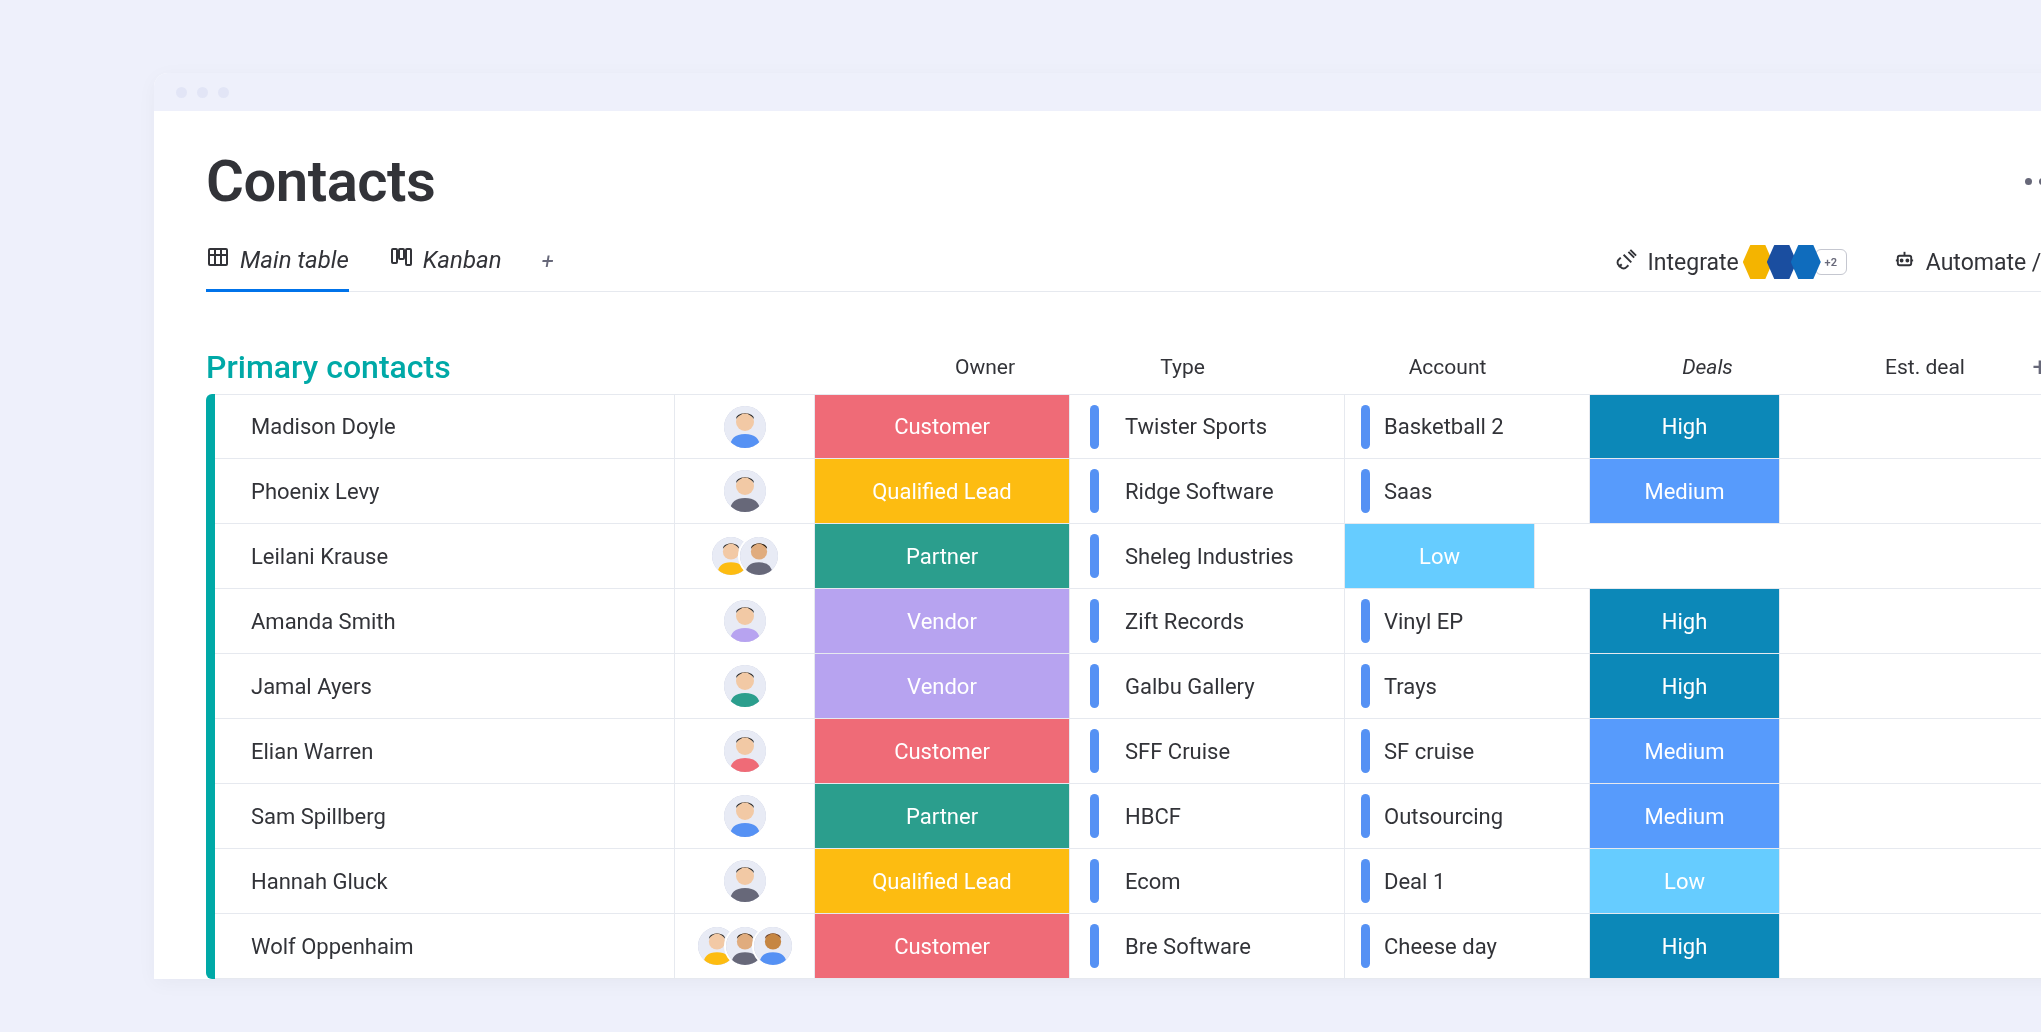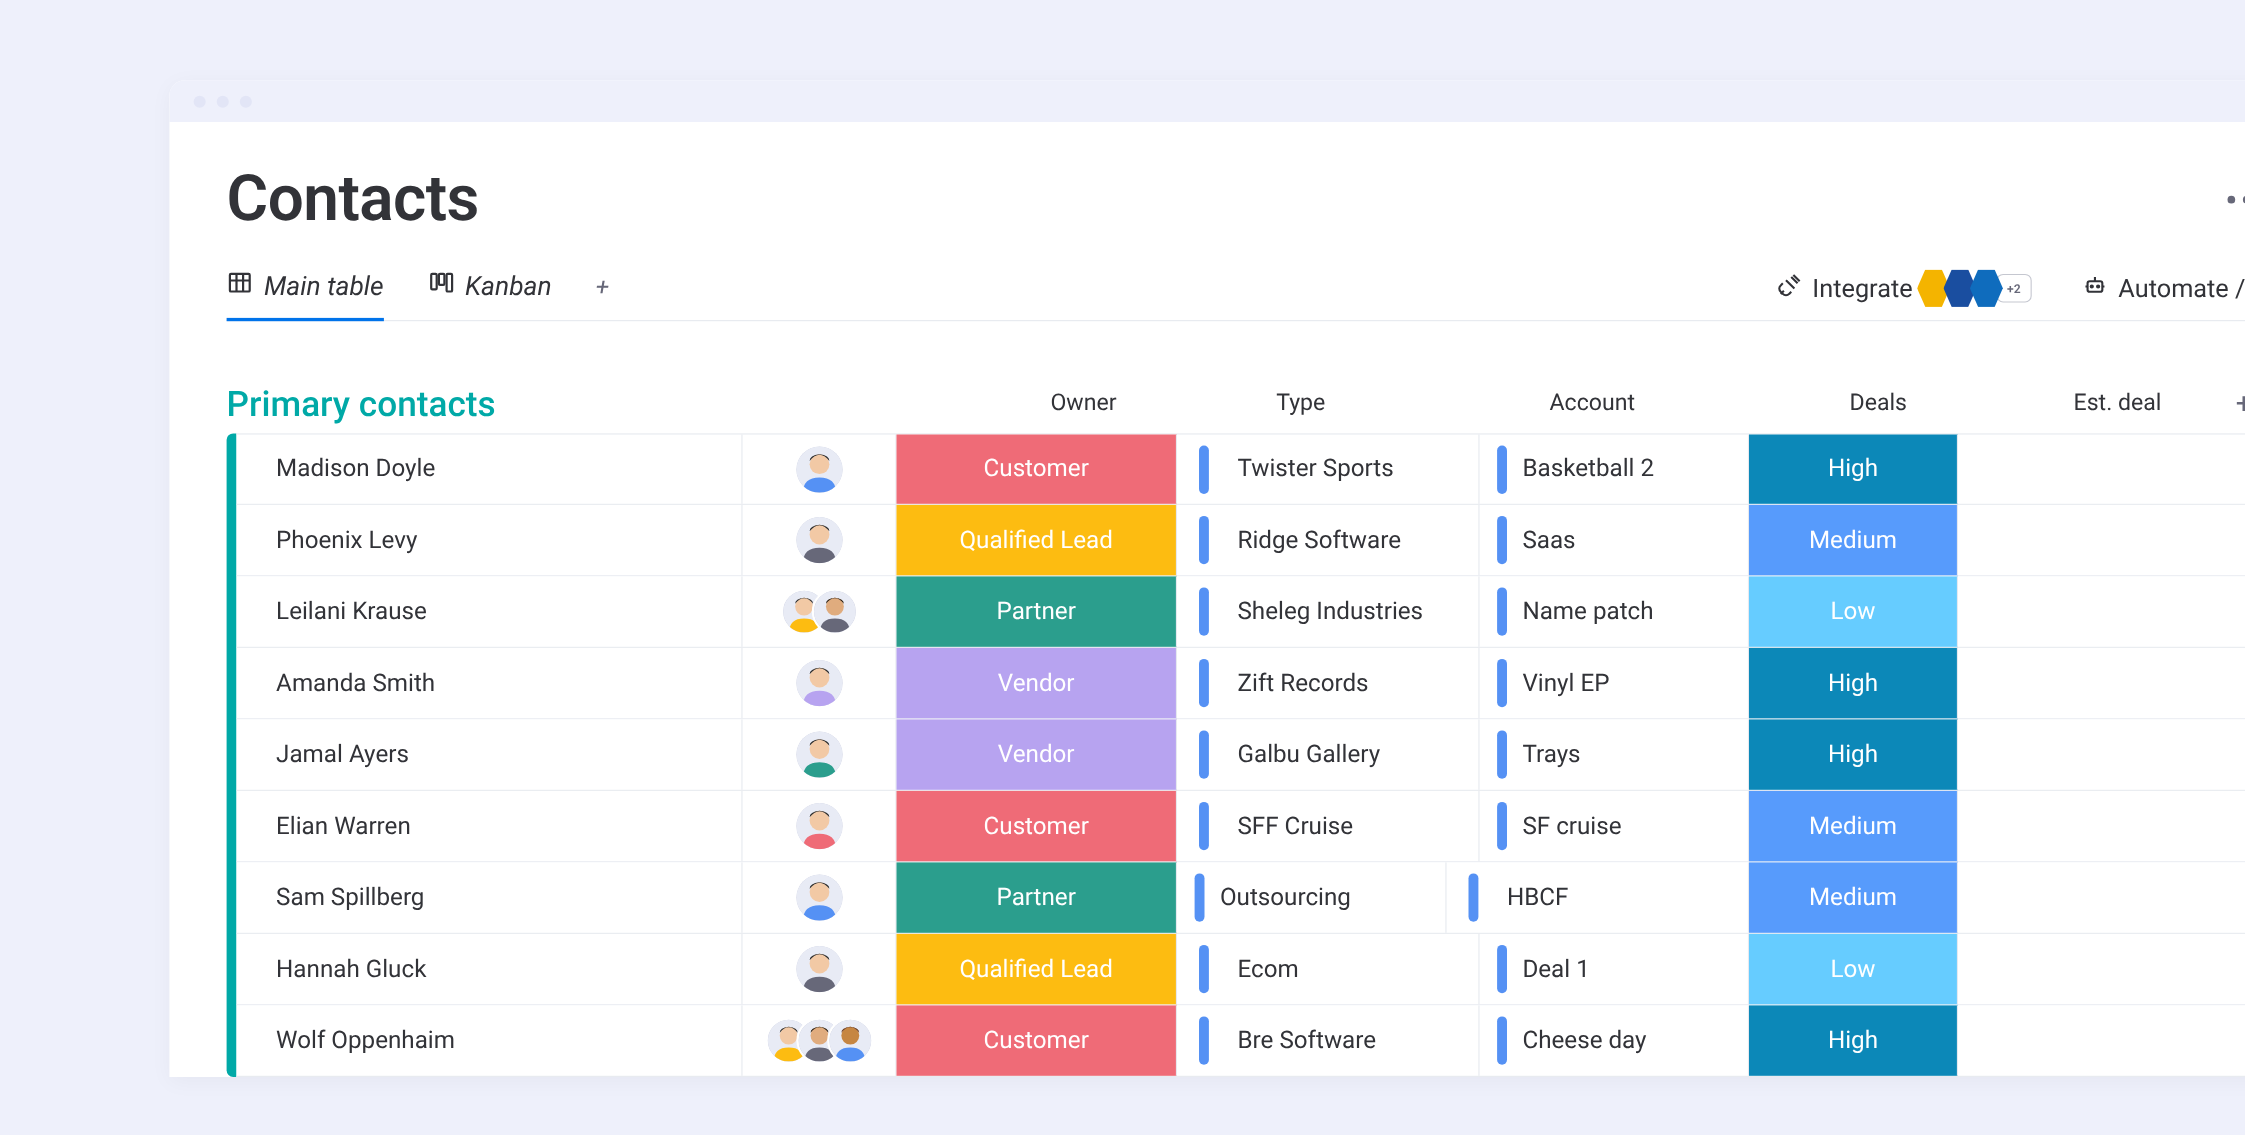--- a/index.html
+++ b/index.html
@@ -102,21 +102,21 @@
     background: #d0d4e4; display: flex; align-items: center; justify-content: center;
     overflow: hidden; position: relative;
   }
   .avatar svg { width: 42px; height: 42px; }
   .avatar-stack { display: flex; }
   .avatar-stack .avatar { margin-left: -14px; border: 2px solid #fff; }
   .avatar-stack .avatar:first-child { margin-left: 0; }
   .ch-owner { width: 140px; }
   .ch-type { width: 255px; }
   .ch-account { width: 275px; }
-  .ch-deals { width: 245px; }
+  .ch-deals { width: 245px; font-style: italic; }
   .ch-est { width: 190px; }
 </style>
 </head>
 <body>
 
 <div class="window">
   <div class="window-chrome">
     <div class="chrome-dot"></div>
     <div class="chrome-dot"></div>
     <div class="chrome-dot"></div>
@@ -275,24 +275,20 @@
                     <path d="M6 42 Q6 28 21 28 Q36 28 36 42 Z" fill="#676879"></path>
                   </svg>
                 </div>
               </div>
             </div>
             <div class="cell type" style="background: rgb(43, 158, 141);">Partner</div>
             <div class="cell account">
               <div class="link-pill"></div>
               <span>Sheleg Industries</span>
             </div>
-            <div class="cell deals">
-              <div class="link-pill"></div>
-              <span>Name patch</span>
-            </div>
             <div class="cell est" style="background: rgb(102, 204, 255);">Low</div>
             <div class="cell trailing"></div>
           </div>
           <div class="row">
             <div class="cell name">Amanda Smith</div>
             <div class="cell owner">
               <div class="">
                 <div class="avatar">
                   <svg viewBox="0 0 42 42">
                     <circle cx="21" cy="21" r="21" fill="#e8ebf5"></circle>
@@ -375,27 +371,27 @@
                   <svg viewBox="0 0 42 42">
                     <circle cx="21" cy="21" r="21" fill="#e8ebf5"></circle>
                     <circle cx="21" cy="16" r="9" fill="#f2c9a5"></circle>
                     <path d="M12 13 Q21 2 30 13 Q30 8 21 7 Q12 8 12 13" fill="#2e2e2e"></path>
                     <path d="M6 42 Q6 28 21 28 Q36 28 36 42 Z" fill="#5591f4"></path>
                   </svg>
                 </div>
               </div>
             </div>
             <div class="cell type" style="background: rgb(43, 158, 141);">Partner</div>
+            <div class="cell account">
+              <div class="link-pill"></div>
+              <span>HBCF</span>
+            </div>
             <div class="cell deals">
               <div class="link-pill"></div>
               <span>Outsourcing</span>
-            </div>
-            <div class="cell account">
-              <div class="link-pill"></div>
-              <span>HBCF</span>
             </div>
             <div class="cell est" style="background: rgb(87, 155, 252);">Medium</div>
             <div class="cell trailing"></div>
           </div>
           <div class="row">
             <div class="cell name">Hannah Gluck</div>
             <div class="cell owner">
               <div class="">
                 <div class="avatar">
                   <svg viewBox="0 0 42 42">

